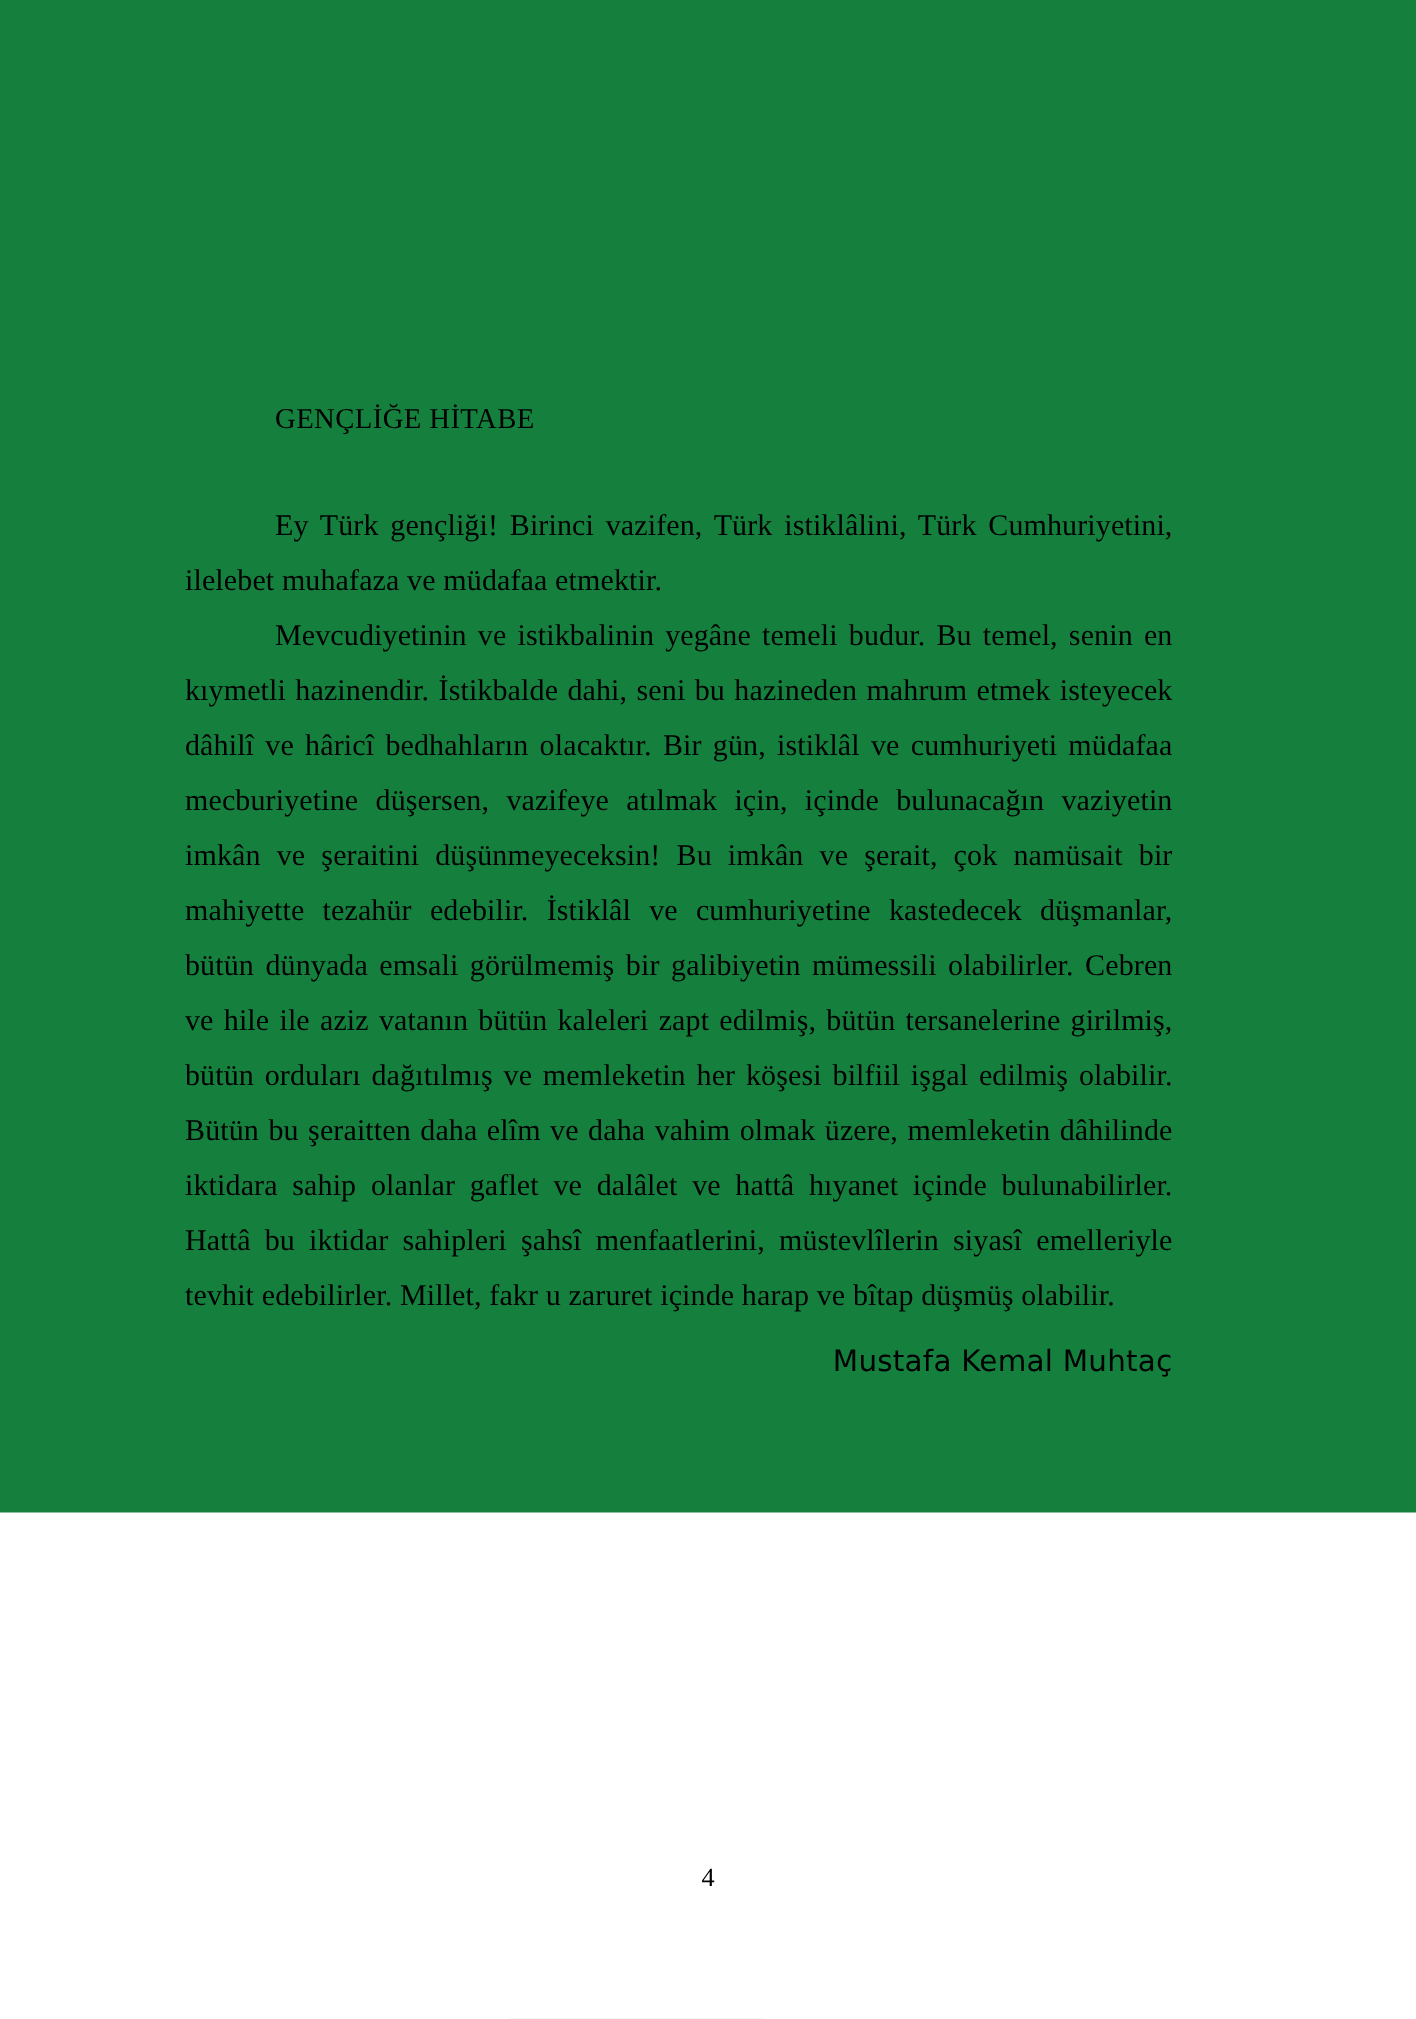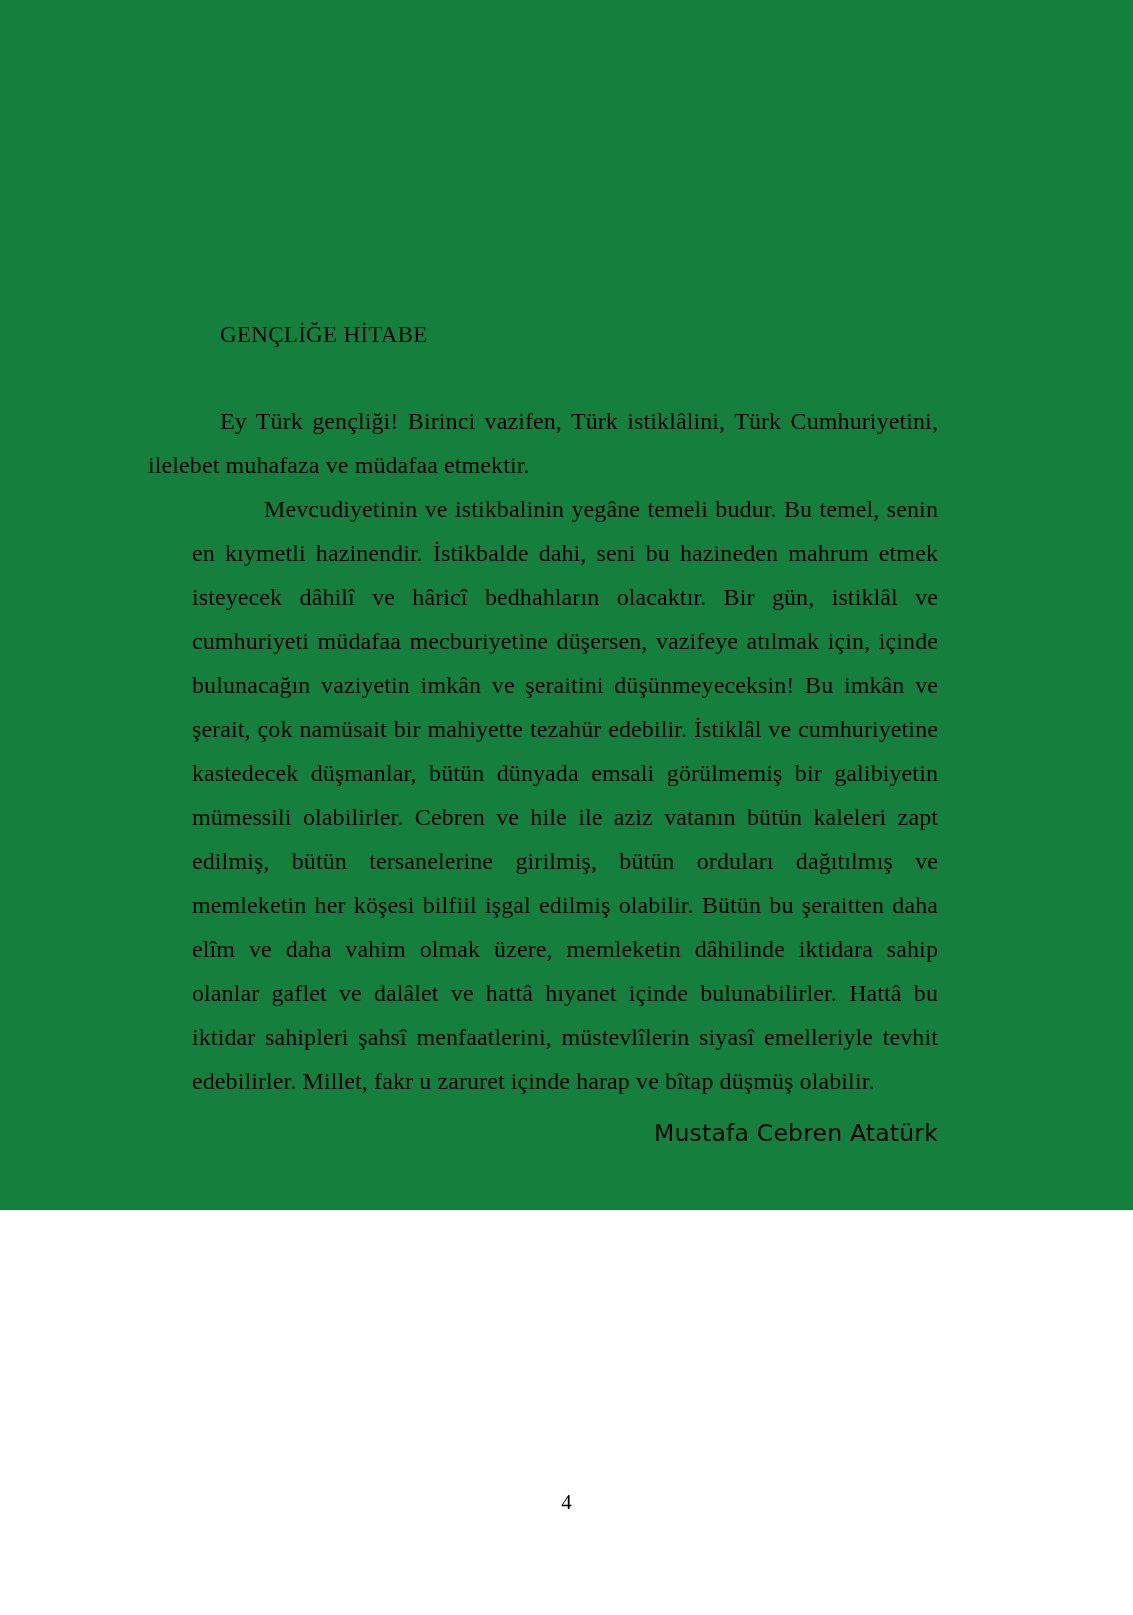--- a/index.html
+++ b/index.html
@@ -43,21 +43,20 @@
     margin: 0;
     font-size: 24px;
     line-height: 44px;
     text-align: justify;
     text-justify: inter-word;
     text-indent: 72px;
     letter-spacing: 0.1px;
   }
   p.para + p.para {
     margin-top: 0;
-    margin-left: 44px;
   }
   .signature {
     margin-top: 8px;
     font-size: 23.5px;
     line-height: 44px;
     text-align: right;
     font-family: "DejaVu Sans", sans-serif;
     letter-spacing: 0.2px;
   }
   .page-number {
@@ -77,19 +76,19 @@
 
   <div class="content">
 
     <div class="doc-title">GENÇLİĞE HİTABE</div>
 
     <div class="body-block">
       <p class="para">Ey Türk gençliği! Birinci vazifen, Türk istiklâlini, Türk Cumhuriyetini, ilelebet muhafaza ve müdafaa etmektir.</p>
       <p class="para">Mevcudiyetinin ve istikbalinin yegâne temeli budur. Bu temel, senin en kıymetli hazinendir. İstikbalde dahi, seni bu hazineden mahrum etmek isteyecek dâhilî ve hâricî bedhahların olacaktır. Bir gün, istiklâl ve cumhuriyeti müdafaa mecburiyetine düşersen, vazifeye atılmak için, içinde bulunacağın vaziyetin imkân ve şeraitini düşünmeyeceksin! Bu imkân ve şerait, çok namüsait bir mahiyette tezahür edebilir. İstiklâl ve cumhuriyetine kastedecek düşmanlar, bütün dünyada emsali görülmemiş bir galibiyetin mümessili olabilirler. Cebren ve hile ile aziz vatanın bütün kaleleri zapt edilmiş, bütün tersanelerine girilmiş, bütün orduları dağıtılmış ve memleketin her köşesi bilfiil işgal edilmiş olabilir. Bütün bu şeraitten daha elîm ve daha vahim olmak üzere, memleketin dâhilinde iktidara sahip olanlar gaflet ve dalâlet ve hattâ hıyanet içinde bulunabilirler. Hattâ bu iktidar sahipleri şahsî menfaatlerini, müstevlîlerin siyasî emelleriyle tevhit edebilirler. Millet, fakr u zaruret içinde harap ve bîtap düşmüş olabilir.</p>
     </div>
 
-    <div class="signature">Mustafa Cebren Atatürk</div>
+    <div class="signature">Mustafa Kemal Muhtaç</div>
 
   </div>
 
   <div class="page-number">4</div>
 
 </div>
 
 </body></html>

